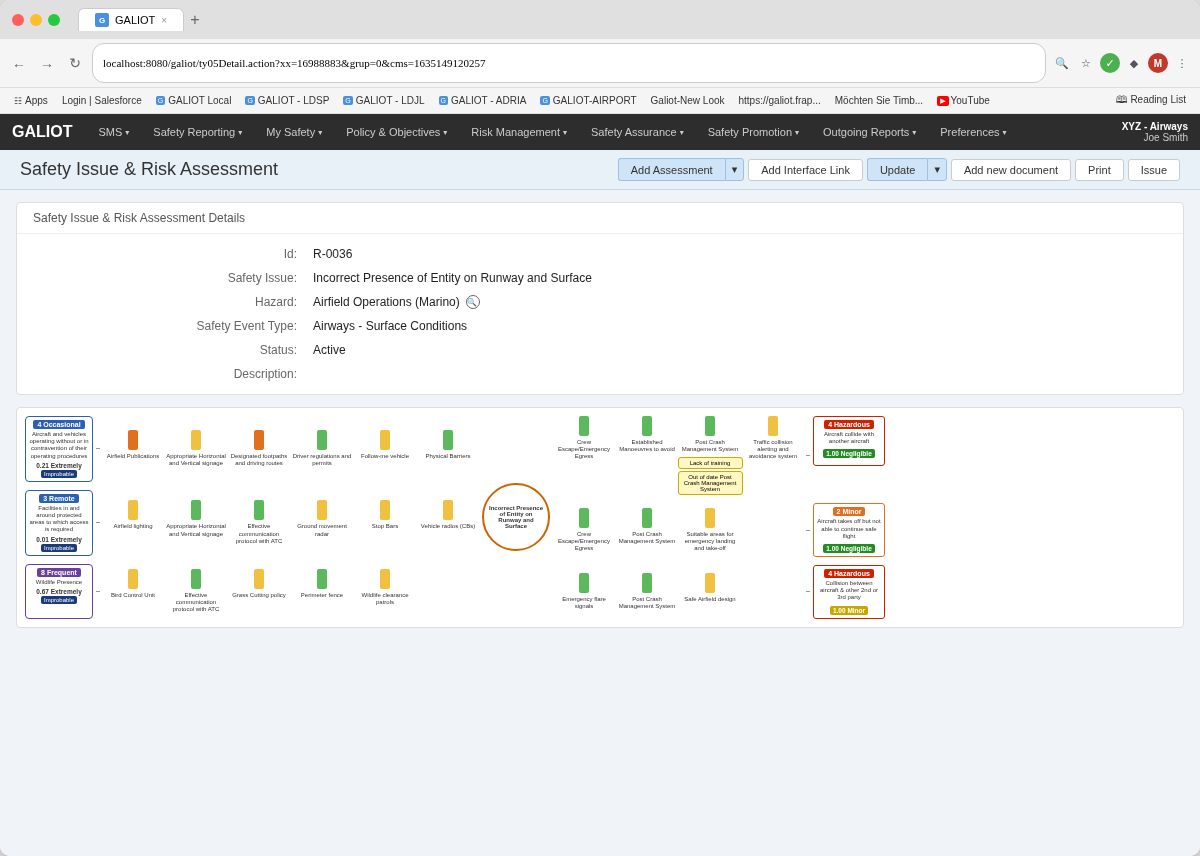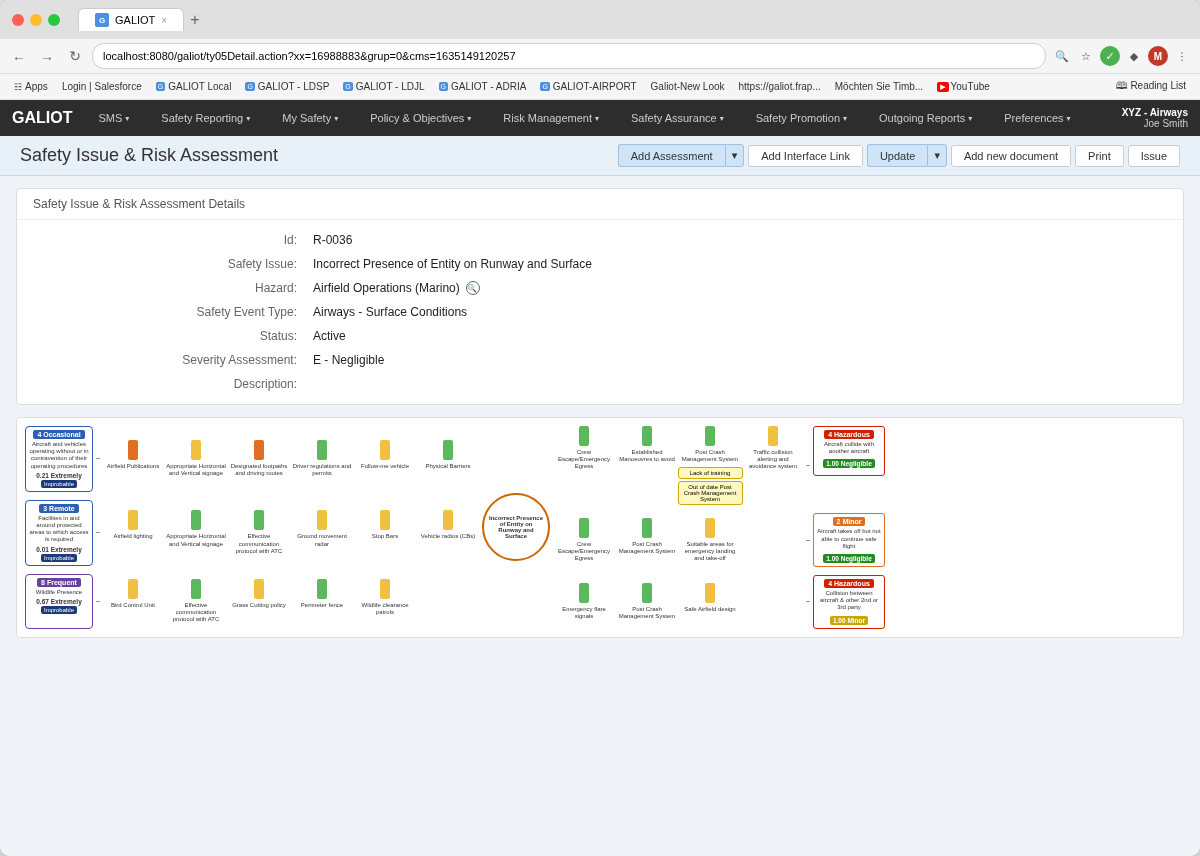--- a/index.html
+++ b/index.html
@@ -13,33 +13,33 @@
     .tl-red { background: #ff5f57; }
     .tl-yellow { background: #ffbd2e; }
     .tl-green { background: #28c940; }
     .tab-bar { display: flex; align-items: center; margin-left: 10px; flex: 1; }
     .browser-tab { background: #fff; padding: 4px 16px; border-radius: 6px 6px 0 0; font-size: 11px; display: flex; align-items: center; gap: 6px; border: 1px solid #ccc; border-bottom: none; }
     .tab-favicon { width: 14px; height: 14px; background: #4a90e2; border-radius: 2px; display: flex; align-items: center; justify-content: center; color: white; font-size: 8px; font-weight: bold; }
     .tab-close { font-size: 10px; color: #999; cursor: pointer; }
     .new-tab-btn { margin-left: 6px; font-size: 16px; color: #666; cursor: pointer; }
     .browser-controls { display: flex; align-items: center; gap: 6px; padding: 4px 8px; background: #f5f5f5; border-bottom: 1px solid #ddd; }
     .nav-btn { width: 22px; height: 22px; border: none; background: none; cursor: pointer; color: #666; font-size: 14px; }
-    .url-bar { flex: 1; height: 26px; border: 1px solid #ccc; border-radius: 12px; padding: 0 10px; font-size: 11px; background: white; }
+    .url-bar { flex: 1; height: 40px; border: 1px solid #ccc; border-radius: 12px; padding: 0 10px; font-size: 11px; background: white; font-family: Liberation Serif, serif; }
     .browser-actions { display: flex; gap: 4px; align-items: center; }
     .browser-action-icon { width: 20px; height: 20px; border-radius: 50%; display: flex; align-items: center; justify-content: center; font-size: 11px; cursor: pointer; color: #555; }
     .bookmarks-bar { display: flex; align-items: center; gap: 2px; padding: 2px 8px; background: #f5f5f5; border-bottom: 1px solid #e0e0e0; overflow: hidden; }
     .bookmark-item { font-size: 10px; color: #333; padding: 2px 6px; cursor: pointer; white-space: nowrap; display: flex; align-items: center; gap: 3px; }
 
     
     .app-content { flex: 1; overflow: hidden; display: flex; flex-direction: column; }
 
     
     .top-nav { background: #2d2d2d; color: white; display: flex; align-items: center; justify-content: space-between; padding: 0 12px; height: 36px; }
     .nav-brand { font-weight: bold; font-size: 16px; color: white; margin-right: 16px; }
-    .nav-items { display: flex; align-items: center; gap: 12px; flex: 1; }
+    .nav-items { display: flex; align-items: center; gap: 4px; flex: 1; }
     .nav-item { color: #ccc; font-size: 11px; padding: 0 10px; height: 36px; display: flex; align-items: center; cursor: pointer; white-space: nowrap; }
     .nav-item .arrow { font-size: 8px; margin-left: 3px; }
     .nav-user { display: flex; flex-direction: column; align-items: flex-end; font-size: 10px; color: #ccc; }
     .nav-user .org { font-weight: 600; color: white; }
 
     
     .page-header { background: #e8f0f8; border-bottom: 1px solid #c8d8e8; padding: 8px 20px; display: flex; align-items: center; justify-content: space-between; }
     .page-title { font-size: 18px; font-weight: 500; color: #333; }
     .page-actions { display: flex; gap: 4px; align-items: center; }
     .btn { padding: 4px 12px; border: 1px solid #ccc; border-radius: 3px; cursor: pointer; font-size: 11px; background: white; color: #333; display: flex; align-items: center; gap: 2px; }
@@ -184,24 +184,20 @@
           </div>
           <div class="detail-row">
             <span class="detail-label">Safety Event Type:</span>
             <span class="detail-value">Airways - Surface Conditions</span>
           </div>
           <div class="detail-row">
             <span class="detail-label">Status:</span>
             <span class="detail-value">Active</span>
           </div>
           <div class="detail-row">
-            <span class="detail-label">Severity Assessment:</span>
-            <span class="detail-value">E - Negligible</span>
-          </div>
-          <div class="detail-row">
             <span class="detail-label">Description:</span>
           </div>
         </div>
       </div>
 
       <div class="card">
         <div style="padding: 8px; overflow-x: auto;">
 
           <div style="display: flex; align-items: center; min-width: 960px; gap: 0; position: relative;">
 

